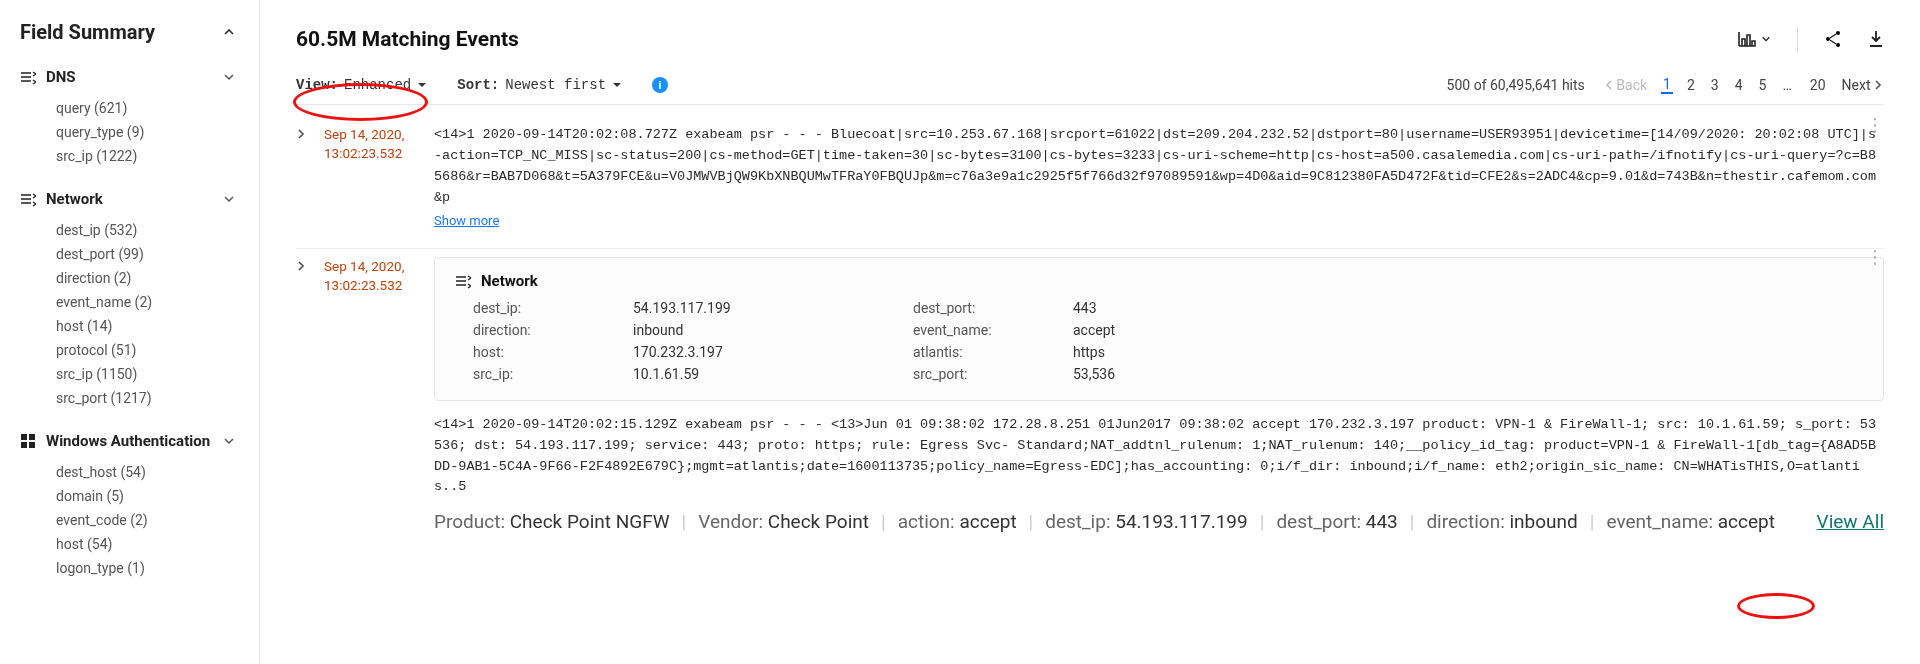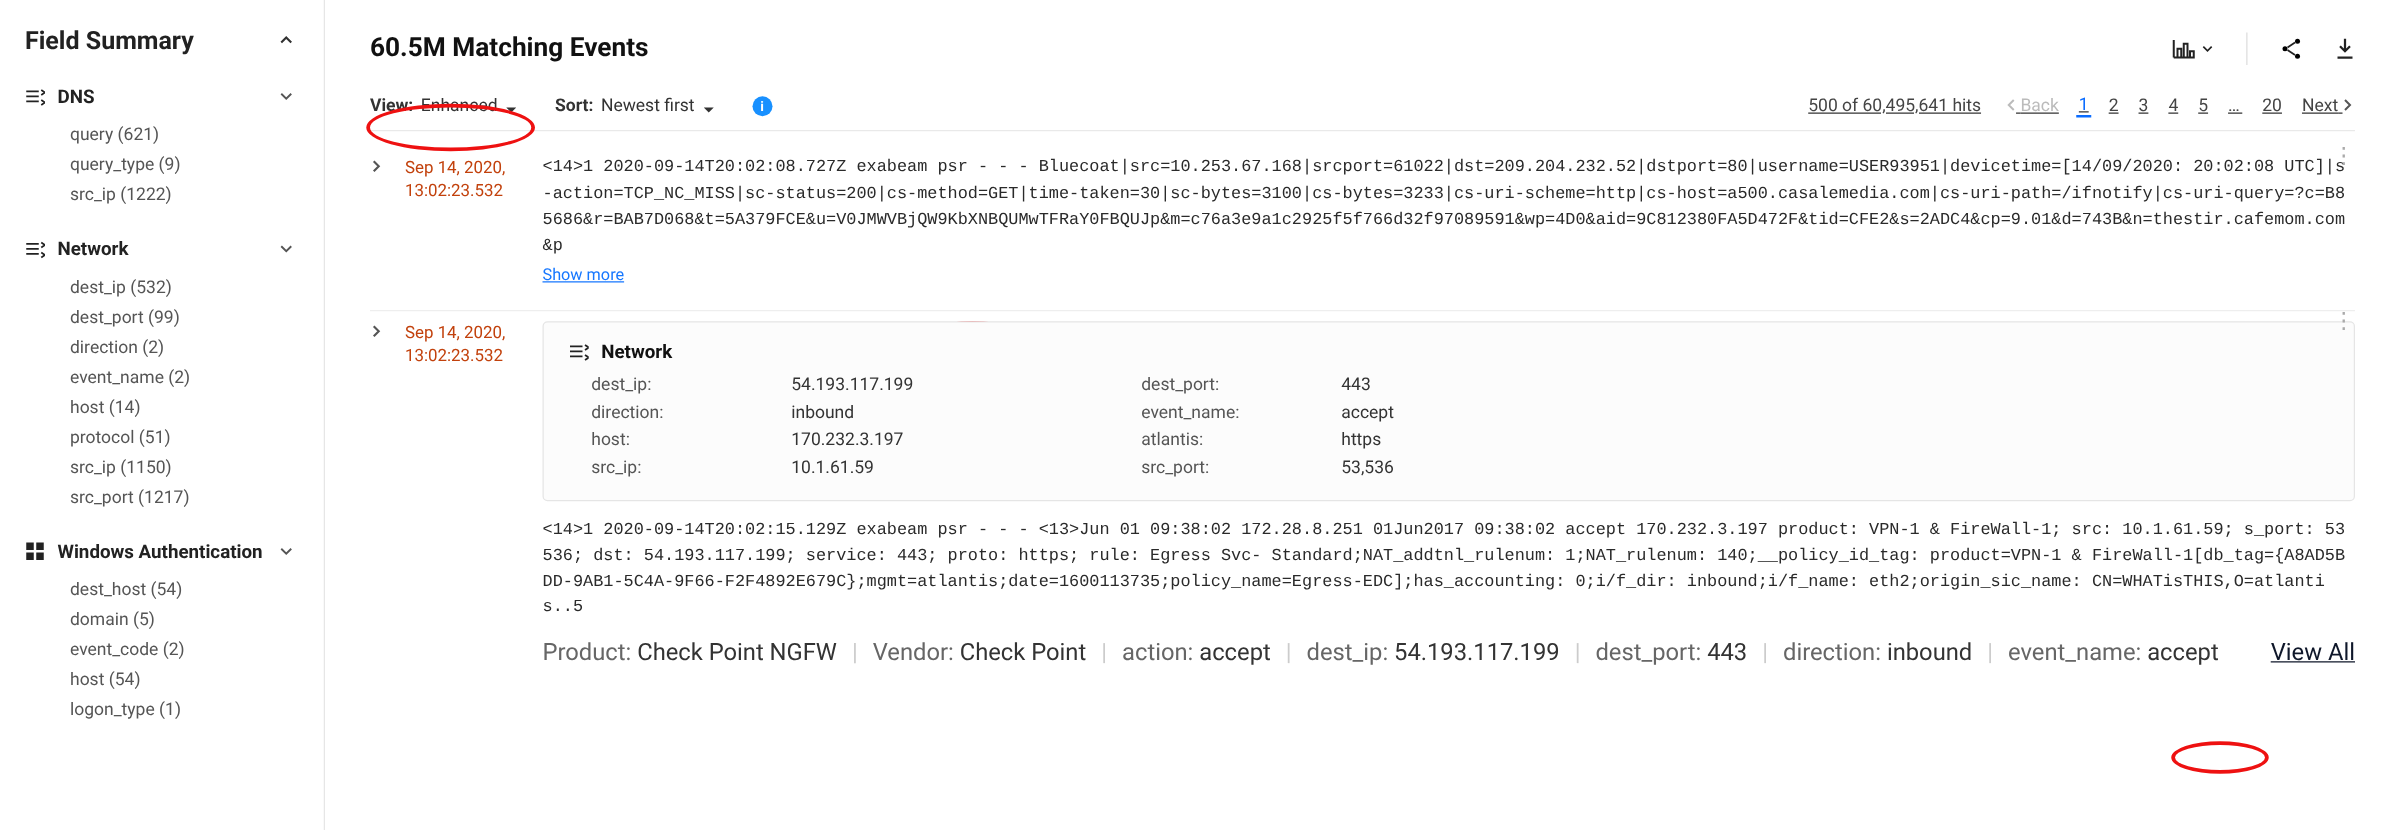--- a/index.html
+++ b/index.html
@@ -71,31 +71,31 @@
   .icon-btn { cursor:pointer; display:flex; align-items:center; gap:4px; }
   .controls-row {
     display:flex;
     align-items:center;
     justify-content:space-between;
     font-size:14px;
     color:#333;
     margin-bottom: 10px;
   }
   .controls-left { display:flex; align-items:center; gap: 30px; }
-  .ctrl-group { display:flex; align-items:flex-end; gap:6px; }
+  .ctrl-group { display:flex; align-items:center; gap:6px;font-family:Liberation Mono, monospace; }
   .ctrl-label { font-weight:700; }
   .ctrl-value { color:#333; }
   .caret-down { width:10px; height:10px; }
   .annot-ellipse {
     position:absolute;
     border: 3px solid #e11;
     border-radius: 50%;
   }
   .ell-view { left: 33px; top: 83px; width: 135px; height: 38px; pointer-events:none;}
-  .ctrl-right { display:flex; align-items:center; gap: 18px; text-decoration: underline; }
+  .ctrl-right { display:flex; align-items:center; gap: 18px; }
   .hits { color:#444; }
   .pager { display:flex; align-items:center; gap: 12px; color:#444; }
   .pager .disabled { color:#bbb; }
   .pager .pg { cursor:pointer; padding: 0 2px; }
   .pager .pg.active { color:#0a6cff; border-bottom:2px solid #0a6cff; }
   .pager .dots { letter-spacing:2px; }
   .info-dot {
     width:16px;height:16px;border-radius:50%;
     background:#1890ff;color:#fff;font-size:11px;
     display:inline-flex;align-items:center;justify-content:center;
@@ -142,21 +142,21 @@
     align-items:center;
     gap: 12px;
     font-size:19px;
     color:#333;
     margin-top: 12px;
     flex-wrap: nowrap;
   }
   .meta-item { white-space:nowrap; }
   .meta-item .k { color:#666; }
   .meta-sep { color:#ccc; }
-  .view-all { color:#0f172a; text-decoration:underline; cursor:pointer; margin-left:auto;}
+  .view-all { color:#0f766e; text-decoration:underline; cursor:pointer; margin-left:auto;}
 </style>
 </head>
 <body>
 
 <aside class="sidebar">
   <div class="fs-header">
     <span>Field Summary</span>
     <svg class="chev" viewBox="0 0 12 12">
         <path d="M2 8 L6 4 L10 8" fill="none" stroke="#333" stroke-width="1.7"></path>
       </svg>

